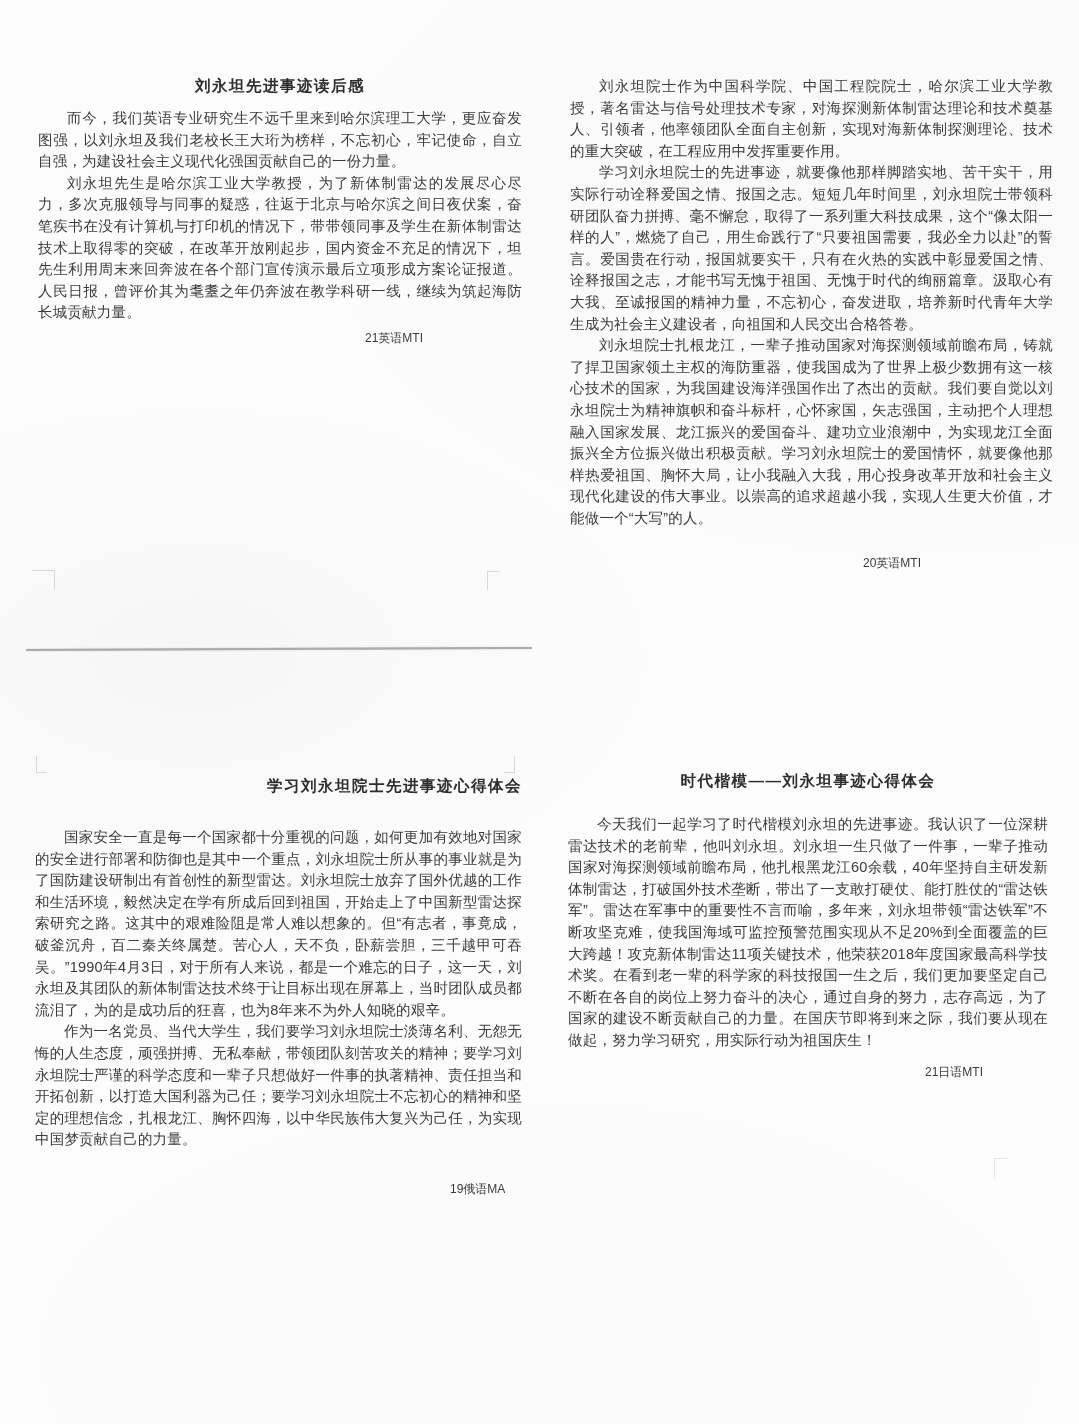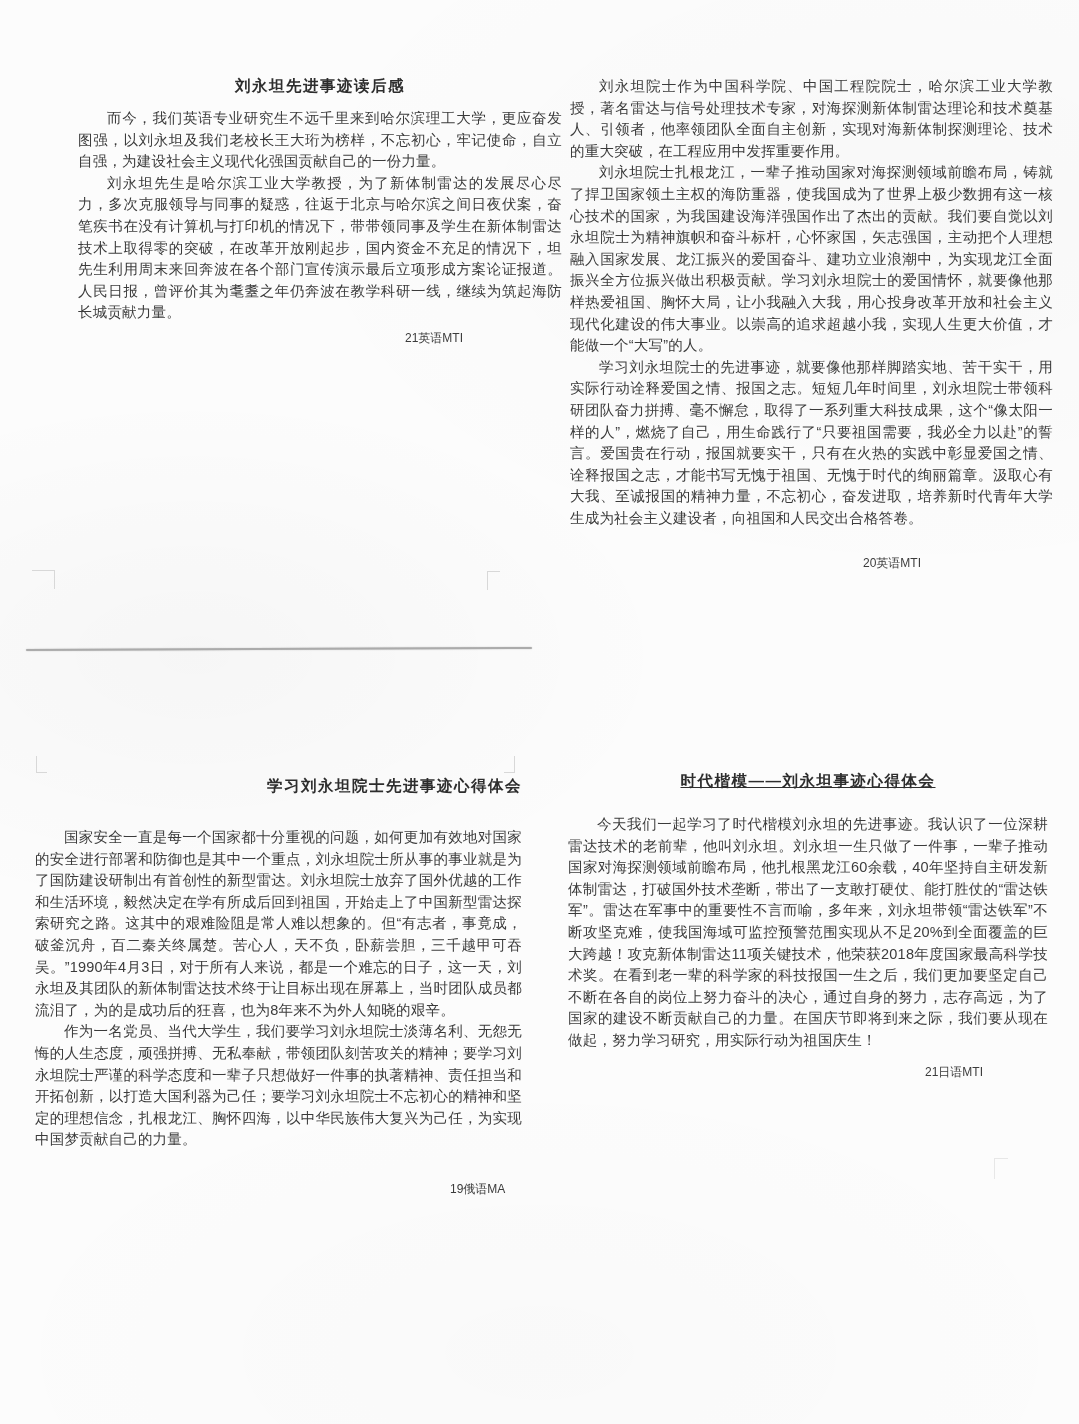--- a/index.html
+++ b/index.html
@@ -31,26 +31,26 @@
     font-size:14.5px;
     line-height:21.6px;
     letter-spacing:0.2px;
     text-align:justify;
     text-indent:2em;
   }
   .sig{
     font-size:12px;
     white-space:nowrap;
   }
-  .e1{left:38px;top:76px;width:484px;margin-left:40px;}
+  .e1{left:38px;top:76px;width:484px;}
   .e2{left:570px;top:76px;width:483px;}
   .e3{left:35px;top:776px;width:487px;}
   .e4{left:568px;top:771px;width:480px;}
   .e3 h2{margin-bottom:30px;text-align:right;}
-  .e4 h2{margin-bottom:22px;text-decoration:underline;}
+  .e4 h2{margin-bottom:22px;}
   .sig1{margin:6px 0 0 327px;}
   .sig2{margin:26px 0 0 293px;}
   .sig3{margin:30px 0 0 415px;}
   .sig4{margin:12px 0 0 292px;text-align:center;}
   
   .divider{
     position:absolute;
     left:26px;top:648px;width:506px;height:2px;
     background:#ababab;
     border-radius:2px;
@@ -71,22 +71,22 @@
 
   <article class="essay e1">
     <h2>刘永坦先进事迹读后感</h2>
     <p>而今，我们英语专业研究生不远千里来到哈尔滨理工大学，更应奋发图强，以刘永坦及我们老校长王大珩为榜样，不忘初心，牢记使命，自立自强，为建设社会主义现代化强国贡献自己的一份力量。</p>
     <p>刘永坦先生是哈尔滨工业大学教授，为了新体制雷达的发展尽心尽力，多次克服领导与同事的疑惑，往返于北京与哈尔滨之间日夜伏案，奋笔疾书在没有计算机与打印机的情况下，带带领同事及学生在新体制雷达技术上取得零的突破，在改革开放刚起步，国内资金不充足的情况下，坦先生利用周末来回奔波在各个部门宣传演示最后立项形成方案论证报道。人民日报，曾评价其为耄耋之年仍奔波在教学科研一线，继续为筑起海防长城贡献力量。</p>
     <div class="sig sig1">21英语MTI</div>
   </article>
 
   <article class="essay e2">
     <p>刘永坦院士作为中国科学院、中国工程院院士，哈尔滨工业大学教授，著名雷达与信号处理技术专家，对海探测新体制雷达理论和技术奠基人、引领者，他率领团队全面自主创新，实现对海新体制探测理论、技术的重大突破，在工程应用中发挥重要作用。</p>
+    <p>学习刘永坦院士的先进事迹，就要像他那样脚踏实地、苦干实干，用实际行动诠释爱国之情、报国之志。短短几年时间里，刘永坦院士带领科研团队奋力拼搏、毫不懈怠，取得了一系列重大科技成果，这个“像太阳一样的人”，燃烧了自己，用生命践行了“只要祖国需要，我必全力以赴”的誓言。爱国贵在行动，报国就要实干，只有在火热的实践中彰显爱国之情、诠释报国之志，才能书写无愧于祖国、无愧于时代的绚丽篇章。汲取心有大我、至诚报国的精神力量，不忘初心，奋发进取，培养新时代青年大学生成为社会主义建设者，向祖国和人民交出合格答卷。</p>
     <p>刘永坦院士扎根龙江，一辈子推动国家对海探测领域前瞻布局，铸就了捍卫国家领土主权的海防重器，使我国成为了世界上极少数拥有这一核心技术的国家，为我国建设海洋强国作出了杰出的贡献。我们要自觉以刘永坦院士为精神旗帜和奋斗标杆，心怀家国，矢志强国，主动把个人理想融入国家发展、龙江振兴的爱国奋斗、建功立业浪潮中，为实现龙江全面振兴全方位振兴做出积极贡献。学习刘永坦院士的爱国情怀，就要像他那样热爱祖国、胸怀大局，让小我融入大我，用心投身改革开放和社会主义现代化建设的伟大事业。以崇高的追求超越小我，实现人生更大价值，才能做一个“大写”的人。</p>
-    <p>学习刘永坦院士的先进事迹，就要像他那样脚踏实地、苦干实干，用实际行动诠释爱国之情、报国之志。短短几年时间里，刘永坦院士带领科研团队奋力拼搏、毫不懈怠，取得了一系列重大科技成果，这个“像太阳一样的人”，燃烧了自己，用生命践行了“只要祖国需要，我必全力以赴”的誓言。爱国贵在行动，报国就要实干，只有在火热的实践中彰显爱国之情、诠释报国之志，才能书写无愧于祖国、无愧于时代的绚丽篇章。汲取心有大我、至诚报国的精神力量，不忘初心，奋发进取，培养新时代青年大学生成为社会主义建设者，向祖国和人民交出合格答卷。</p>
     <div class="sig sig2">20英语MTI</div>
   </article>
 
   <article class="essay e3">
     <h2>学习刘永坦院士先进事迹心得体会</h2>
     <p>国家安全一直是每一个国家都十分重视的问题，如何更加有效地对国家的安全进行部署和防御也是其中一个重点，刘永坦院士所从事的事业就是为了国防建设研制出有首创性的新型雷达。刘永坦院士放弃了国外优越的工作和生活环境，毅然决定在学有所成后回到祖国，开始走上了中国新型雷达探索研究之路。这其中的艰难险阻是常人难以想象的。但“有志者，事竟成，破釜沉舟，百二秦关终属楚。苦心人，天不负，卧薪尝胆，三千越甲可吞吴。”1990年4月3日，对于所有人来说，都是一个难忘的日子，这一天，刘永坦及其团队的新体制雷达技术终于让目标出现在屏幕上，当时团队成员都流泪了，为的是成功后的狂喜，也为8年来不为外人知晓的艰辛。</p>
     <p>作为一名党员、当代大学生，我们要学习刘永坦院士淡薄名利、无怨无悔的人生态度，顽强拼搏、无私奉献，带领团队刻苦攻关的精神；要学习刘永坦院士严谨的科学态度和一辈子只想做好一件事的执著精神、责任担当和开拓创新，以打造大国利器为己任；要学习刘永坦院士不忘初心的精神和坚定的理想信念，扎根龙江、胸怀四海，以中华民族伟大复兴为己任，为实现中国梦贡献自己的力量。</p>
     <div class="sig sig3">19俄语MA</div>
   </article>
 

